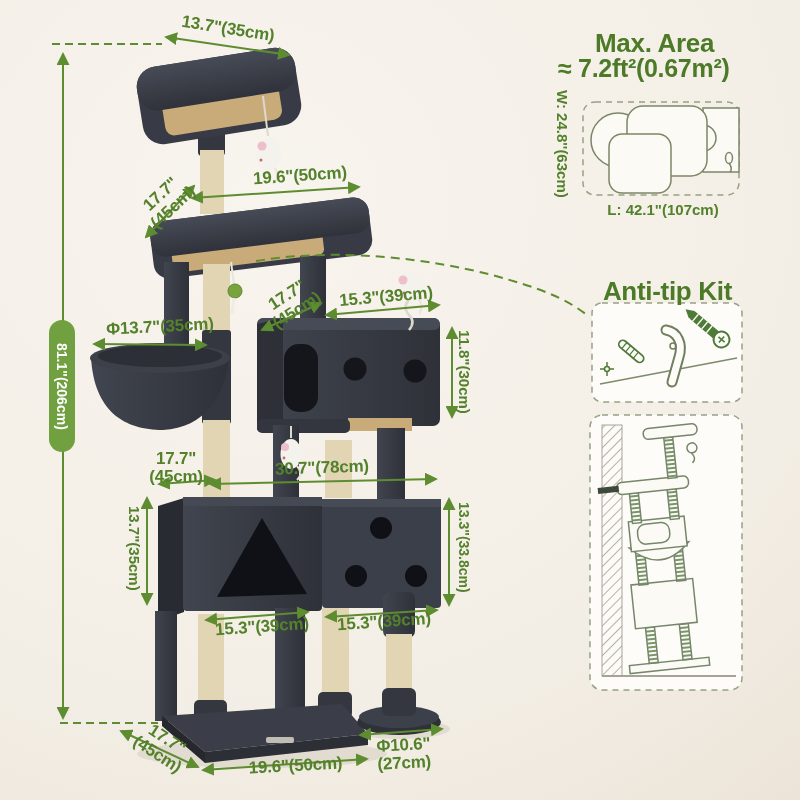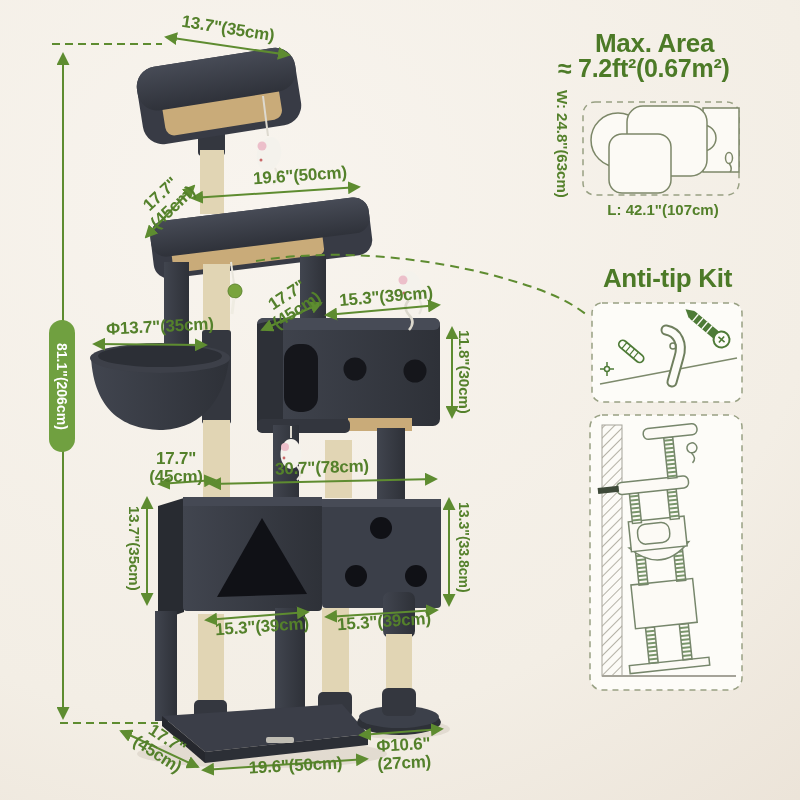--- a/index.html
+++ b/index.html
@@ -269,15 +269,15 @@
 <div class="dim c" style="left:207px;top:618px;width:110px;transform:rotate(-4deg)">15.3"(39cm)</div>
 <div class="dim c" style="left:329px;top:613px;width:110px;transform:rotate(-4deg)">15.3"(39cm)</div>
 <div class="dim c" style="left:131px;top:729px;width:62px;transform:rotate(33deg)">17.7" (45cm)</div>
 <div class="dim c" style="left:238px;top:757px;width:115px;transform:rotate(-3deg)">19.6"(50cm)</div>
 <div class="dim" style="left:377px;top:736px;width:66px;transform:rotate(-3deg)">Φ10.6" (27cm)</div>
 
 <div class="bigtitle" style="left:595px;top:28px;width:152px;text-align:left">Max. Area</div>
 <div class="bigtitle" style="left:558px;top:54px;width:192px;text-align:left;font-size:25px">≈ 7.2ft²(0.67m²)</div>
 <div class="wlabel" style="left:554px;top:90px">W: 24.8''(63cm)</div>
 <div class="sublabel" style="left:598px;top:201px;width:130px;text-align:center">L: 42.1"(107cm)</div>
-<div class="bigtitle" style="left:590px;top:263px;width:155px;text-align:center">Anti-tip Kit</div>
+<div class="bigtitle" style="left:590px;top:276px;width:155px;text-align:center">Anti-tip Kit</div>
 
 </div>
 
 </body></html>

